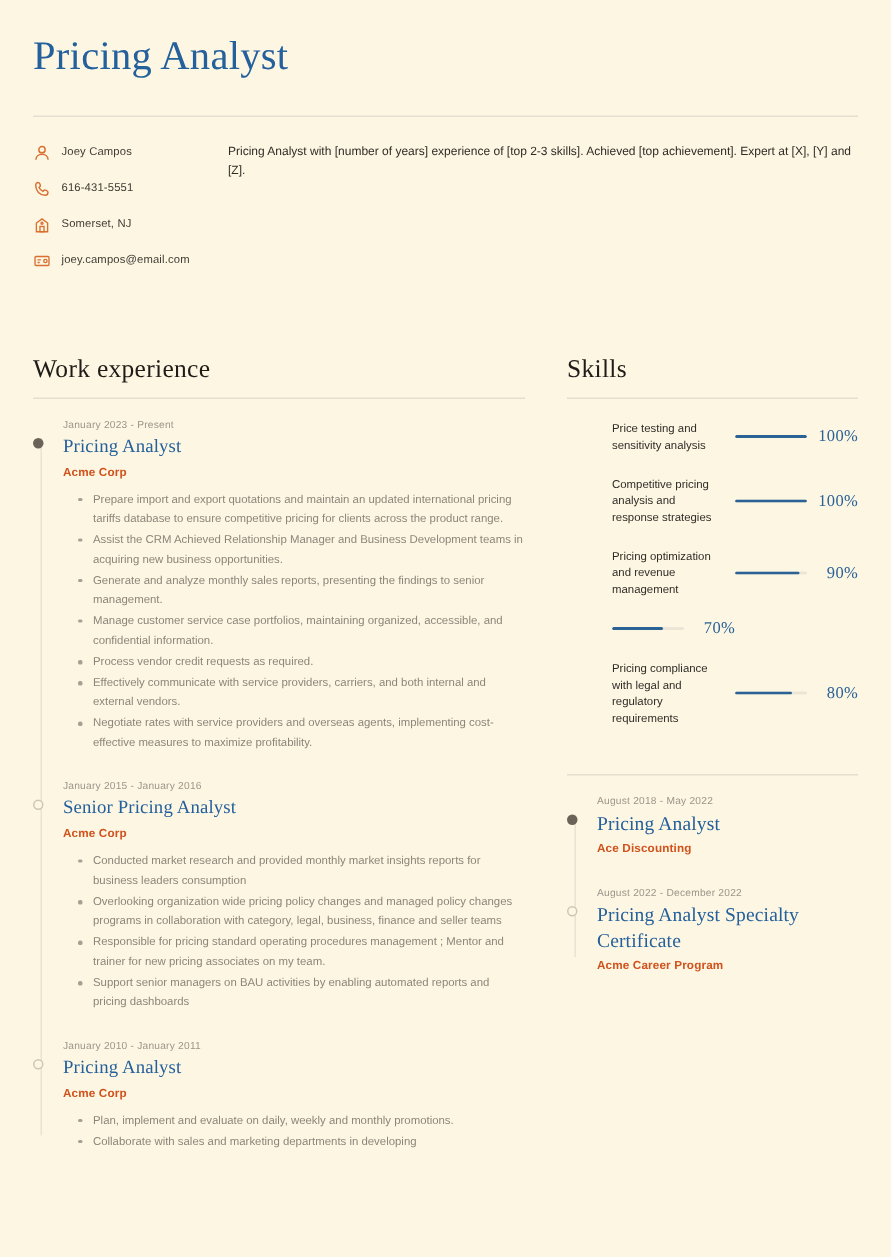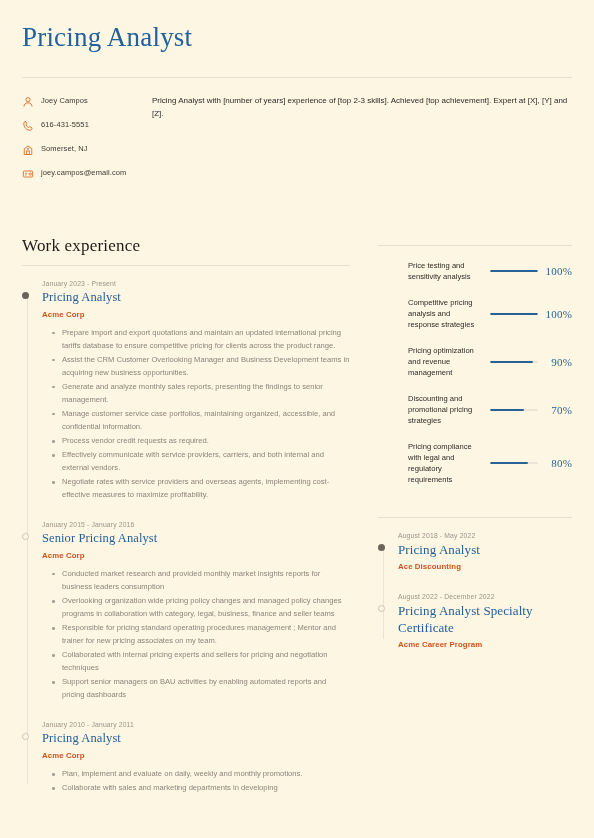--- a/index.html
+++ b/index.html
@@ -310,39 +310,38 @@
       <div class="timeline">
         <div class="tl-line"></div>
 
         <div class="entry">
           <span class="marker filled"></span>
           <div class="entry-date">January 2023 - Present</div>
           <div class="entry-title">Pricing Analyst</div>
           <div class="entry-org">Acme Corp</div>
           <ul class="entry-bullets">
             <li>Prepare import and export quotations and maintain an updated international pricing tariffs database to ensure competitive pricing for clients across the product range.</li>
-            <li>Assist the CRM Customer Overlooking Manager and Business Development teams in acquiring new business opportunities.</li>
+            <li>Assist the CRM Achieved Relationship Manager and Business Development teams in acquiring new business opportunities.</li>
             <li>Generate and analyze monthly sales reports, presenting the findings to senior management.</li>
             <li>Manage customer service case portfolios, maintaining organized, accessible, and confidential information.</li>
             <li>Process vendor credit requests as required.</li>
             <li>Effectively communicate with service providers, carriers, and both internal and external vendors.</li>
             <li>Negotiate rates with service providers and overseas agents, implementing cost-effective measures to maximize profitability.</li>
           </ul>
         </div>
 
         <div class="entry">
           <span class="marker hollow"></span>
           <div class="entry-date">January 2015 - January 2016</div>
           <div class="entry-title">Senior Pricing Analyst</div>
           <div class="entry-org">Acme Corp</div>
           <ul class="entry-bullets">
             <li>Conducted market research and provided monthly market insights reports for business leaders consumption</li>
             <li>Overlooking organization wide pricing policy changes and managed policy changes programs in collaboration with category, legal, business, finance and seller teams</li>
             <li>Responsible for pricing standard operating procedures management ; Mentor and trainer for new pricing associates on my team.</li>
-            <li>Collaborated with internal pricing experts and sellers for pricing and negotiation techniques</li>
             <li>Support senior managers on BAU activities by enabling automated reports and pricing dashboards</li>
           </ul>
         </div>
 
         <div class="entry">
           <span class="marker hollow"></span>
           <div class="entry-date">January 2010 - January 2011</div>
           <div class="entry-title">Pricing Analyst</div>
           <div class="entry-org">Acme Corp</div>
           <ul class="entry-bullets">
@@ -350,20 +349,21 @@
             <li>Collaborate with sales and marketing departments in developing</li>
           </ul>
         </div>
 
       </div>
     </div>
 
     <div class="col-right">
 
       <div>
+        <div class="section-title">Skills</div>
         <div class="section-rule"></div>
 
         <div class="skills">
 
           <div class="skill-row">
             <div class="skill-name">Price testing and sensitivity analysis</div>
             <div class="skill-bar">
               <div class="skill-fill" style="width:100%"></div>
             </div>
             <div class="skill-pct">100%</div>
@@ -379,21 +379,20 @@
 
           <div class="skill-row">
             <div class="skill-name">Pricing optimization and revenue management</div>
             <div class="skill-bar">
               <div class="skill-fill" style="width:90%"></div>
             </div>
             <div class="skill-pct">90%</div>
           </div>
 
           <div class="skill-row">
-            <div class="skill-name">Discounting and promotional pricing strategies</div>
             <div class="skill-bar">
               <div class="skill-fill" style="width:70%"></div>
             </div>
             <div class="skill-pct">70%</div>
           </div>
 
           <div class="skill-row">
             <div class="skill-name">Pricing compliance with legal and regulatory requirements</div>
             <div class="skill-bar">
               <div class="skill-fill" style="width:80%"></div>

